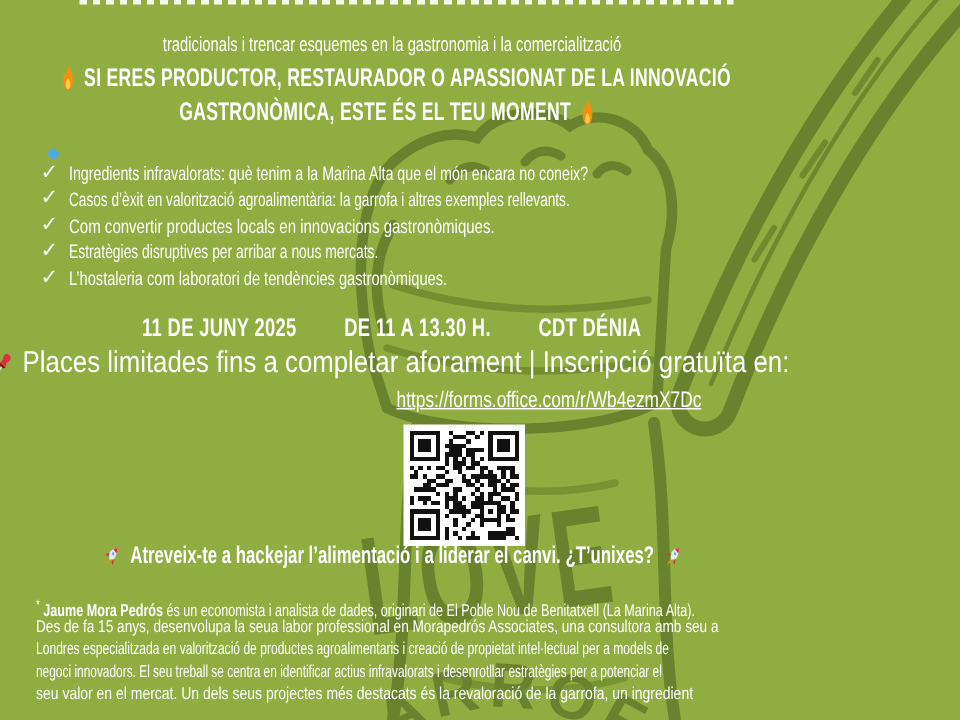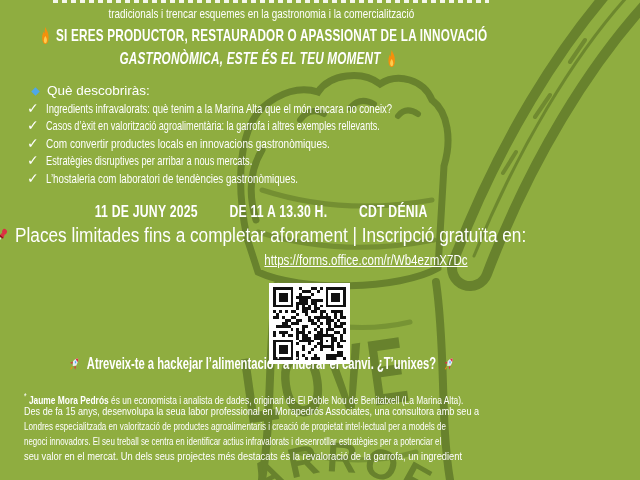--- a/index.html
+++ b/index.html
@@ -1,28 +1,28 @@
 <!DOCTYPE html>
 <html><head>
 <meta charset="utf-8">
 <style>
   html,body{margin:0;padding:0;background:#fff;}
   .stage{position:relative;width:640px;height:480px;overflow:hidden;background:#8FAD40;
          font-family:"Liberation Sans",sans-serif;color:#fff;}
   .wm{position:absolute;left:0;top:0;z-index:0;opacity:.95;}
-  .content{position:absolute;left:24px;top:0;width:474px;z-index:2;}
+  .content{position:absolute;left:24px;top:16px;width:474px;z-index:2;}
   .crow{display:flex;justify-content:center;}
   .fit{display:inline-flex;align-items:center;white-space:nowrap;
        transform:scaleX(var(--sx,1));transform-origin:50% 50%;}
   .fitl{display:inline-block;white-space:nowrap;transform:scaleX(var(--sx,1));transform-origin:0 50%;}
   .sliver{position:absolute;left:53px;top:0;width:436px;height:3px;z-index:2;opacity:.9;
           background:repeating-linear-gradient(90deg,#fff 0 5px,transparent 5px 9px);}
   .intro-row{margin-top:5px;font-size:13.5px;line-height:18px;}
   .hl{margin-top:2px;font-size:17px;font-weight:700;line-height:21px;letter-spacing:.3px;}
-  .hl2{margin-top:2px;font-style:italic;}
+  .hl2{margin-top:2px;}
   .hl svg{margin:0 7px;}
   .disc{margin-top:13px;text-align:left;padding-left:3px;}
   .disc-title{display:flex;align-items:center;gap:7px;font-size:13.5px;line-height:18px;padding-left:4px;}
   .li{display:flex;align-items:center;gap:6px;line-height:17.4px;font-size:13px;}
   .check{font-family:"DejaVu Sans",sans-serif;font-weight:700;font-size:14px;width:13px;flex:0 0 13px;}
   .daterow{margin-top:14px;font-size:17px;font-weight:700;line-height:22px;letter-spacing:.3px;justify-content:center;}
   .daterow .seg{margin:0 22px;}
   .places{margin-top:3px;font-size:20px;line-height:19px;}
   .places svg{margin-right:7px;}
   .linkrow{margin-top:5px;font-size:15px;line-height:19px;justify-content:flex-end;}
@@ -87,21 +87,20 @@
           <path d="M8.5 9C9.8 10.4 10.7 11.5 10.7 13.3 10.7 15.2 9.7 16.3 8.5 16.3 7.3 16.3 6.3 15.2 6.3 13.3 6.3 11.5 7.2 10.4 8.5 9Z" fill="#FFCC4D"></path>
         </svg>
       </span>
     </div>
 
     <div class="disc">
       <div class="disc-title">
         <svg class="icon" width="9" height="9" viewBox="0 0 9 9">
           <rect x="1.5" y="1.5" width="6" height="6" fill="#4FA8E8" transform="rotate(45 4.5 4.5)"></rect>
         </svg>
-        <span>Què descobriràs:</span>
       </div>
       <div class="li">
         <span class="check">✓</span>
         <span class="fitl" style="--sx:.73">Ingredients infravalorats: què tenim a la Marina Alta que el món encara no coneix?</span>
       </div>
       <div class="li">
         <span class="check">✓</span>
         <span class="fitl" style="--sx:.70">Casos d’èxit en valorització agroalimentària: la garrofa i altres exemples rellevants.</span>
       </div>
       <div class="li">

